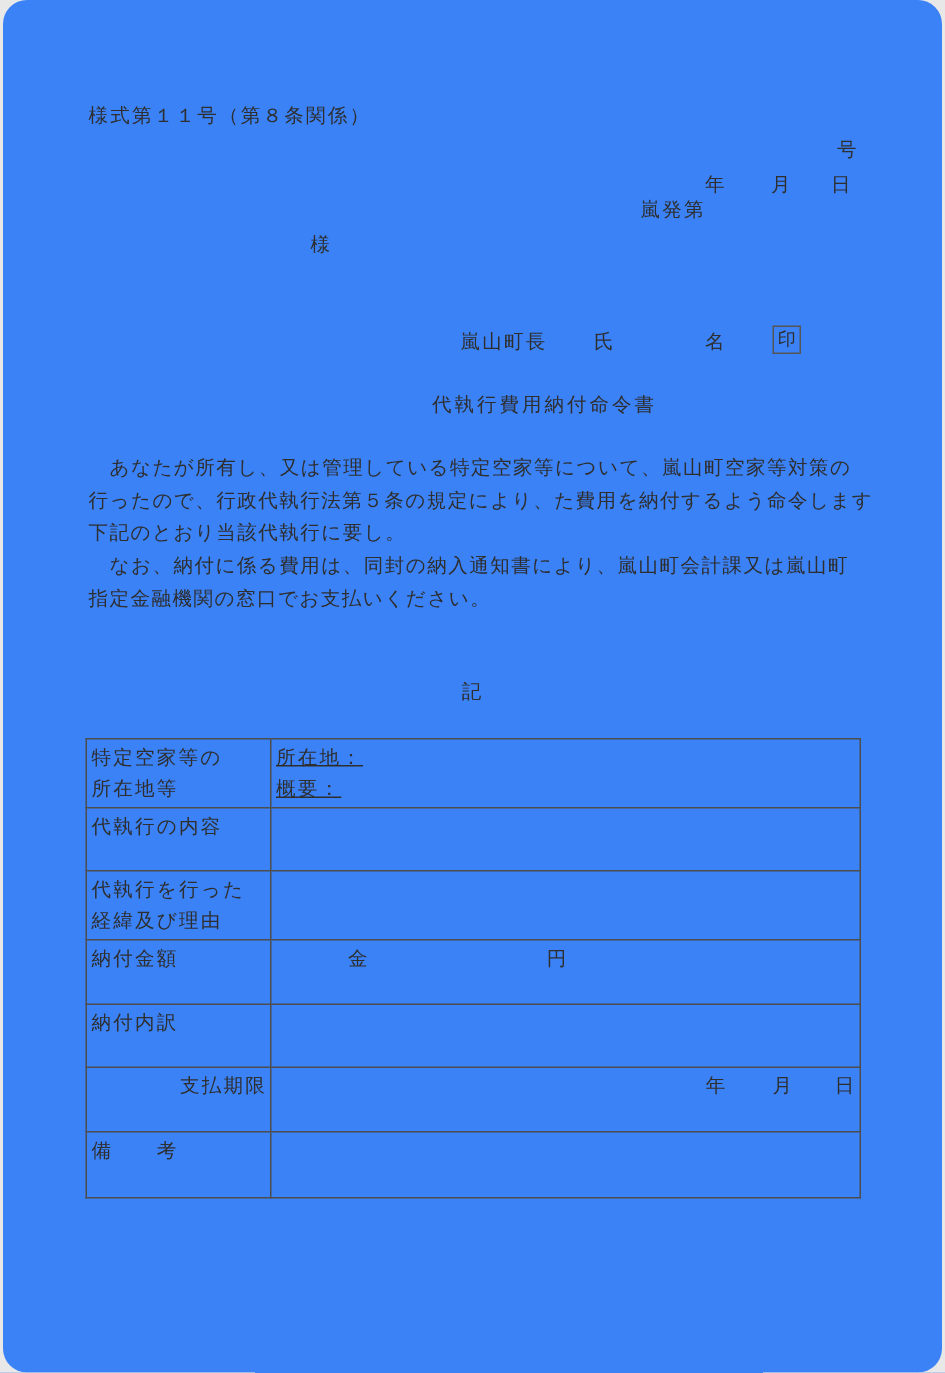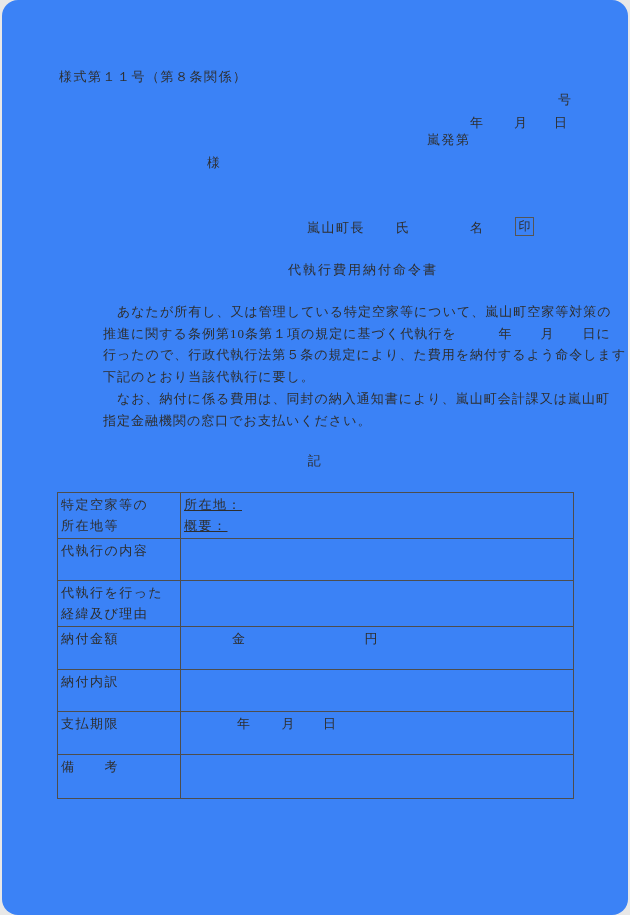--- a/index.html
+++ b/index.html
@@ -48,21 +48,20 @@
     text-align: center;
     letter-spacing: 2px;
     padding-left: 48px;
   }
 
   .body-text {
     position: absolute;
     left: 57px; top: 301px; width: 525px;
     line-height: 21.7px;
     letter-spacing: 1px;
-    margin-left: 44px;
   }
   .body-text div { white-space: pre; }
 
   .ki-marker {
     position: absolute;
     left: 0; top: 452px; width: 100%;
     text-align: center;
   }
 
   table.cost-table {
@@ -82,21 +81,21 @@
     line-height: 20.5px;
     overflow: hidden;
   }
   td.col-label { width: 117px; }
   td.col-content { padding-left: 10px; text-decoration: underline; }
   tr.r0 td { height: 40px; }
   tr.r1 td { height: 37px; margin-left: 16px; }
   tr.r2 td { height: 36px; }
   tr.r3 td { height: 38px; }
   tr.r4 td { height: 37px; }
-  tr.r5 td { height: 38px; }
+  tr.r5 td { height: 38px; text-align: right; }
   tr.r6 td { height: 39px; }
   td.v-bottom { vertical-align: bottom; padding-bottom: 3px; }
   .kin-label  { display: inline-block; margin-left: 48px; }
   .yen-label  { display: inline-block; margin-left: 118px; }
   .dl-year    { display: inline-block; margin-left: 53px; }
   .dl-month   { display: inline-block; margin-left: 30px; }
   .dl-day     { display: inline-block; margin-left: 27px; }
 </style>
 </head>
 <body>
@@ -118,21 +117,20 @@
   <div class="abs issuer-shi">氏</div>
   <div class="abs issuer-mei">名</div>
   <div class="seal-box">
     <span>印</span>
   </div>
 
   <div class="abs doc-title">代執行費用納付命令書</div>
 
   <div class="body-text">
     <div>　あなたが所有し、又は管理している特定空家等について、嵐山町空家等対策の</div>
-    <div>推進に関する条例第10条第１項の規定に基づく代執行を　　　年　　月　　日に</div>
     <div>行ったので、行政代執行法第５条の規定により、た費用を納付するよう命令します</div>
     <div>下記のとおり当該代執行に要し。</div>
     <div>　なお、納付に係る費用は、同封の納入通知書により、嵐山町会計課又は嵐山町</div>
     <div>指定金融機関の窓口でお支払いください。</div>
   </div>
 
   <div class="abs ki-marker">記</div>
 
   <table class="cost-table">
     <tbody>

